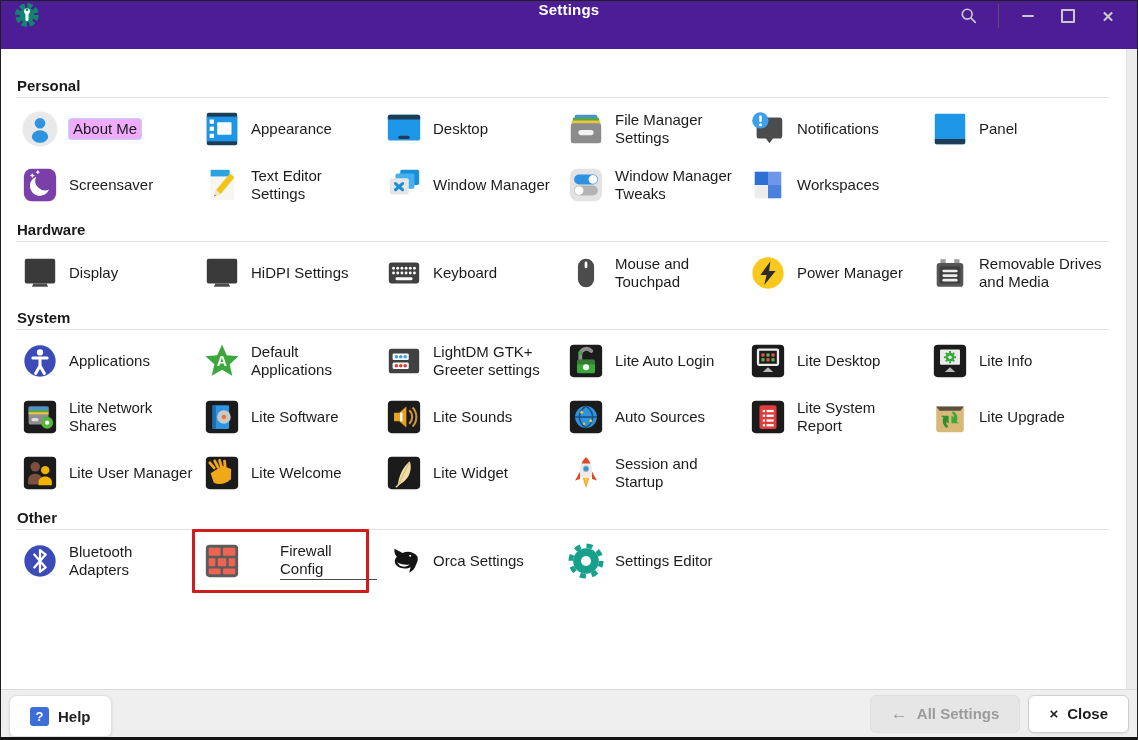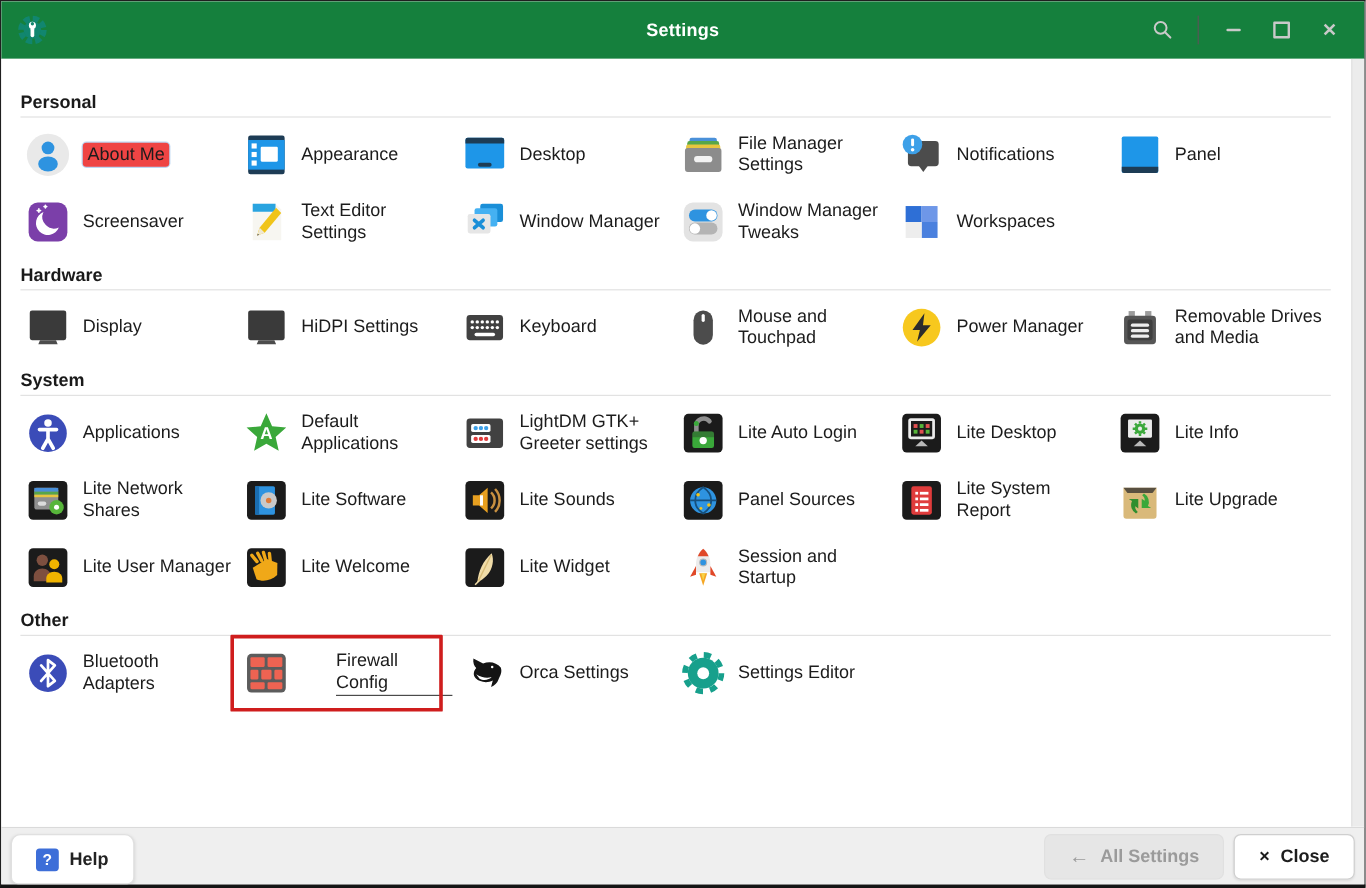--- a/index.html
+++ b/index.html
@@ -1,39 +1,39 @@
 <!DOCTYPE html>
 <html><head>
 <meta charset="utf-8">
 <style>
   html,body{margin:0;padding:0;background:#9a9a9a;}
   body{width:1138px;height:740px;font-family:"Liberation Sans",sans-serif;}
   .window{width:1138px;height:740px;box-sizing:border-box;border:1px solid #1f1f1f;border-bottom:3px solid #141414;
     display:flex;flex-direction:column;background:#fff;overflow:hidden;}
   
-  .titlebar{height:48px;flex:0 0 48px;background:#15803d;display:flex;align-items:center;position:relative;}
+  .titlebar{height:48px;flex:0 0 48px;background:#4c1d95;display:flex;align-items:flex-start;position:relative;}
   .app-icon{margin-left:12px;width:28px;height:28px;z-index:2;}
   .win-title{position:absolute;left:0;right:0;text-align:center;color:#fff;font-weight:bold;font-size:15px;letter-spacing:.2px;}
   .controls{margin-left:auto;display:flex;align-items:center;gap:6px;padding-right:12px;z-index:2;}
   .ctrl-btn{width:34px;height:30px;display:flex;align-items:center;justify-content:center;cursor:pointer;border-radius:3px;}
   .ctrl-divider{width:1px;height:24px;background:#565656;margin:0 6px;}
   .glyph-min{width:12px;height:2px;background:#c9c9c9;border-radius:1px;}
   .glyph-max{width:10px;height:10px;border:2px solid #c9c9c9;border-radius:1px;}
   .glyph-close{color:#c9c9c9;font-size:15px;font-weight:bold;line-height:1;}
   
   .content{flex:1 1 auto;background:#fff;padding:20px 28px 0 16px;position:relative;overflow:hidden;}
   .scroll-track{position:absolute;top:0;right:0;bottom:0;width:10px;background:#ececec;border-left:1px solid #e2e2e2;}
   .section-title{font-size:15px;font-weight:bold;color:#1a1a1a;margin:8px 0 3px 0;}
   .rule{height:1px;background:#e2e2e2;margin-bottom:3px;}
   .grid{display:grid;grid-template-columns:repeat(6,1fr);}
   .item{display:flex;align-items:center;gap:10px;min-height:56px;padding:0 4px;position:relative;cursor:pointer;}
   .icon{flex:0 0 38px;width:38px;height:38px;display:flex;align-items:center;justify-content:center;}
   .icon svg{display:block;}
   .label{font-size:15px;color:#1c1c1c;line-height:1.2;}
-  .label.selected{background:#ef4444;border-radius:3px;padding:1px 4px;box-shadow:0 0 0 1px #bcd6f2;}
+  .label.selected{background:#f0abfc;border-radius:3px;padding:1px 4px;box-shadow:0 0 0 1px #bcd6f2;}
   .label.underlined{border-bottom:1px solid #4a4a4a;padding-bottom:1px;margin-left:29px;}
   .item.highlighted::after{content:"";position:absolute;left:-7px;right:12px;top:-4px;bottom:-4px;
     border:3px solid #cf1d1d;border-radius:1px;pointer-events:none;}
   
   .footer{flex:0 0 43px;background:#efefef;border-top:1px solid #dadada;display:flex;align-items:center;padding:0 8px;gap:8px;}
   .btn{height:38px;border-radius:6px;display:flex;align-items:center;justify-content:center;gap:9px;
     padding:0 20px;font-size:15px;font-weight:bold;cursor:pointer;box-sizing:border-box;}
   .help-btn{background:#fff;border:1px solid #e0e0e0;box-shadow:0 1px 3px rgba(0,0,0,.10);color:#222;margin-top:5px;height:42px;border-radius:8px 8px 6px 6px;}
   .help-glyph{width:19px;height:19px;background:#3d6ed8;color:#fff;border-radius:3px;display:flex;align-items:center;
     justify-content:center;font-size:13px;font-weight:bold;}
@@ -415,21 +415,21 @@
             <span class="icon">
               <svg viewBox="0 0 40 40" width="38" height="38" aria-hidden="true">
                 <rect x="3" y="3" width="34" height="34" rx="4" fill="#1b1b1b"></rect>
                 <circle cx="20" cy="20" r="11.5" fill="#2e93e0"></circle>
                 <path d="M8.5 20h23M20 8.5c4.5 3 7 7 7 11.5s-2.5 8.5-7 11.5c-4.5-3-7-7-7-11.5s2.5-8.5 7-11.5z" stroke="#16507e" stroke-width="1.6" fill="none"></path>
                 <circle cx="15.5" cy="15" r="1.6" fill="#f0c419"></circle>
                 <circle cx="25" cy="24" r="1.6" fill="#f0c419"></circle>
                 <circle cx="18" cy="27" r="1.3" fill="#f0c419"></circle>
               </svg>
             </span>
-            <span class="label">Panel Sources</span>
+            <span class="label">Auto Sources</span>
           </div>
           <div class="item">
             <span class="icon">
               <svg viewBox="0 0 40 40" width="38" height="38" aria-hidden="true">
                 <rect x="3" y="3" width="34" height="34" rx="4" fill="#1b1b1b"></rect>
                 <rect x="11" y="7.5" width="18" height="25" rx="2" fill="#e03c3c"></rect>
                 <g fill="#fff">
                   <rect x="14.5" y="12.5" width="2.4" height="2.4"></rect>
                   <rect x="18.5" y="12.5" width="7.5" height="2.4"></rect>
                   <rect x="14.5" y="17.5" width="2.4" height="2.4"></rect>

